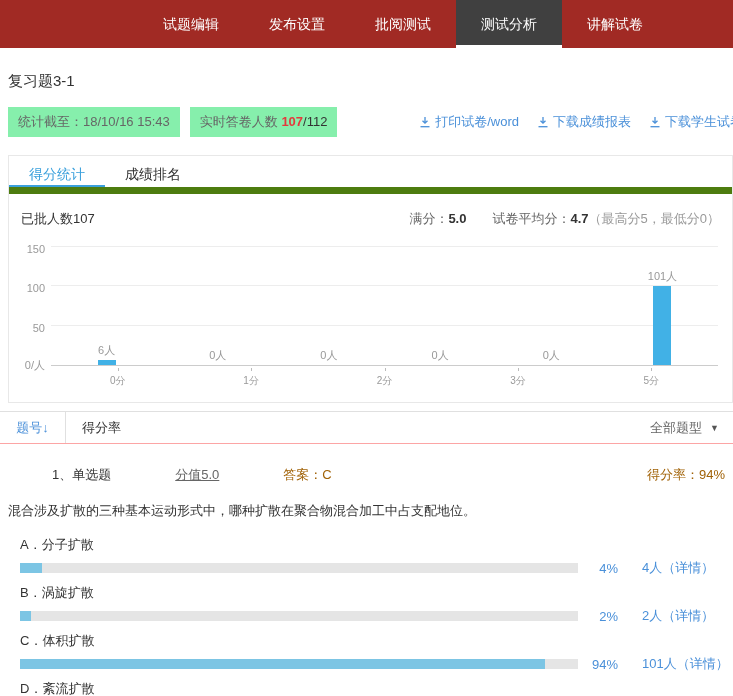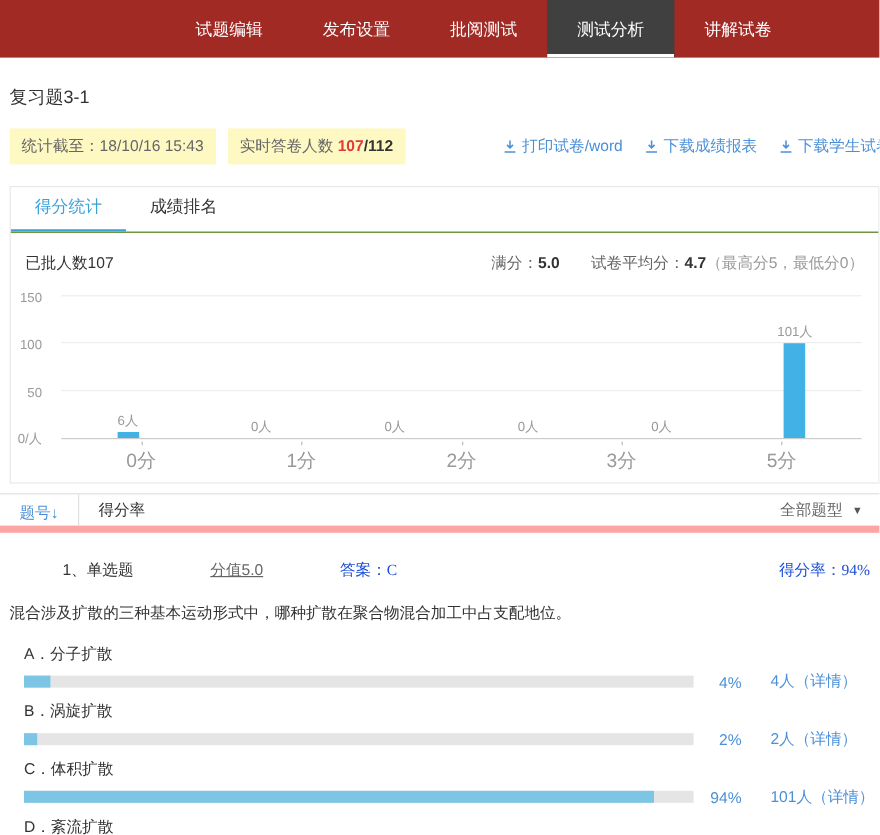--- a/index.html
+++ b/index.html
@@ -12,66 +12,66 @@
   }
   
   .topnav { height:48px; background:#a12a24; display:flex; padding-left:138px; }
   .nav-tab { color:#fff; font-size:14px; line-height:48px; padding:0 25px;
              cursor:pointer; white-space:nowrap; }
   .nav-tab.active { background:#404040; box-shadow: inset 0 -3px 0 #ffffff; }
 
   
   .page-title { font-size:15px; font-weight:normal; color:#333; margin:24px 0 0 8px; }
   .stats-row { display:flex; align-items:center; margin:16px 0 0 8px; }
-  .chip { background:#fef9c3; color:#666; padding:6px 10px; margin-right:10px; white-space:nowrap; }
+  .chip { background:#86efac; color:#666; padding:6px 10px; margin-right:10px; white-space:nowrap; }
   .chip .red { color:#e4393c; font-weight:bold; }
-  .chip .dark { color:#333; font-weight:bold; }
+  .chip .dark { color:#333; font-weight:normal; }
   .links { margin-left:auto; display:flex; gap:18px; white-space:nowrap; margin-right:-10px; }
   .dl-link { color:#4a90d9; text-decoration:none; display:flex; align-items:center; gap:4px; cursor:pointer; }
   .dl-icon { width:12px; height:12px; display:inline-block; }
 
   
   .panel { margin:18px 0 0 8px; border:1px solid #e8e8e8; }
-  .panel-tabs { display:flex; border-bottom:1px solid #4d7c0f; height:38px;font-family:Liberation Mono, monospace; }
+  .panel-tabs { display:flex; border-bottom:7px solid #4d7c0f; height:38px; }
   .ptab { font-size:14px; line-height:37px; padding:0 20px; color:#333; cursor:pointer; }
   .ptab.active { color:#3aa0dc; box-shadow: inset 0 -2px 0 #3aa0dc; }
   .panel-meta { display:flex; align-items:baseline; padding:16px 12px 2px 12px; }
   .meta-right { margin-left:auto; color:#666; }
   .meta-right b { color:#333; }
   .meta-gap { display:inline-block; width:26px; }
   .note { color:#999; }
 
   
   .chart { position:relative; margin:16px 10px 14px 6px; height:142px; }
   .yaxis { position:absolute; left:0; top:0; bottom:0; width:34px; }
-  .ylab { position:absolute; right:14px; font-size:11px; color:#999; white-space:nowrap; }
+  .ylab { position:absolute; right:4px; font-size:11px; color:#999; white-space:nowrap; }
   .plot { position:absolute; left:36px; right:4px; top:0; bottom:22px;
           border-bottom:1px solid #ccc; display:flex; align-items:flex-end; }
   .gridline { position:absolute; left:0; right:0; height:1px; background:#ededed; }
   .col { flex:1; display:flex; flex-direction:column; align-items:center; z-index:1; }
   .bval { font-size:11px; color:#999; margin-bottom:2px; }
   .bar { width:18px; }
   .xlabels { position:absolute; left:36px; right:4px; bottom:0; height:20px; display:flex; }
-  .xlab { flex:1; text-align:center; font-size:16px; color:#999; position:relative; padding-top:6px; }
+  .xlab { flex:1; text-align:center; font-size:10px; color:#999; position:relative; padding-top:6px; }
   .xlab::before { content:""; position:absolute; left:50%; top:0; width:1px; height:3px; background:#bbb; }
 
   
   .filter-row { display:flex; align-items:center; height:33px;
-                border-top:1px solid #e0e0e0; border-bottom:6px solid #fca5a5; margin-top:8px; }
+                border-top:1px solid #e0e0e0; border-bottom:1px solid #fca5a5; margin-top:8px; }
   .qno-box { width:66px; height:100%; line-height:32px; text-align:center; color:#4a90d9;
              border-right:1px solid #e0e0e0; cursor:pointer; }
   .rate-lbl { margin-left:16px; color:#333; }
   .type-dd { margin-left:auto; margin-right:14px; color:#666; display:flex; align-items:center; gap:8px; cursor:pointer; }
   .dd-arrow { font-size:9px; color:#555; }
 
   
   .q-head { display:flex; margin:22px 8px 0 8px; }
   .q-head .seg { margin-right:20px;margin-left:44px; }
   .q-score { color:#666;text-decoration:underline; }
-  .red-text { color:#1d4ed8;font-family:Liberation Serif, serif; }
+  .red-text { color:#a16207; }
   .q-rate { margin-left:auto; }
   .q-text { margin:18px 8px 0 8px; color:#333; }
   .options { margin:16px 0 0 20px; }
   .opt { margin-bottom:7px; }
   .opt-label { color:#333; margin-bottom:5px; }
   .opt-bar-row { display:flex; align-items:center; }
   .track { width:558px; height:10px; background:#e5e5e5; }
   .fill { height:100%; background:#7cc5e4; }
   .pct { width:36px; text-align:right; color:#4a90d9; margin-left:4px; }
   .cnt { margin-left:24px; color:#4a90d9; text-decoration:none; white-space:nowrap; cursor:pointer; }

